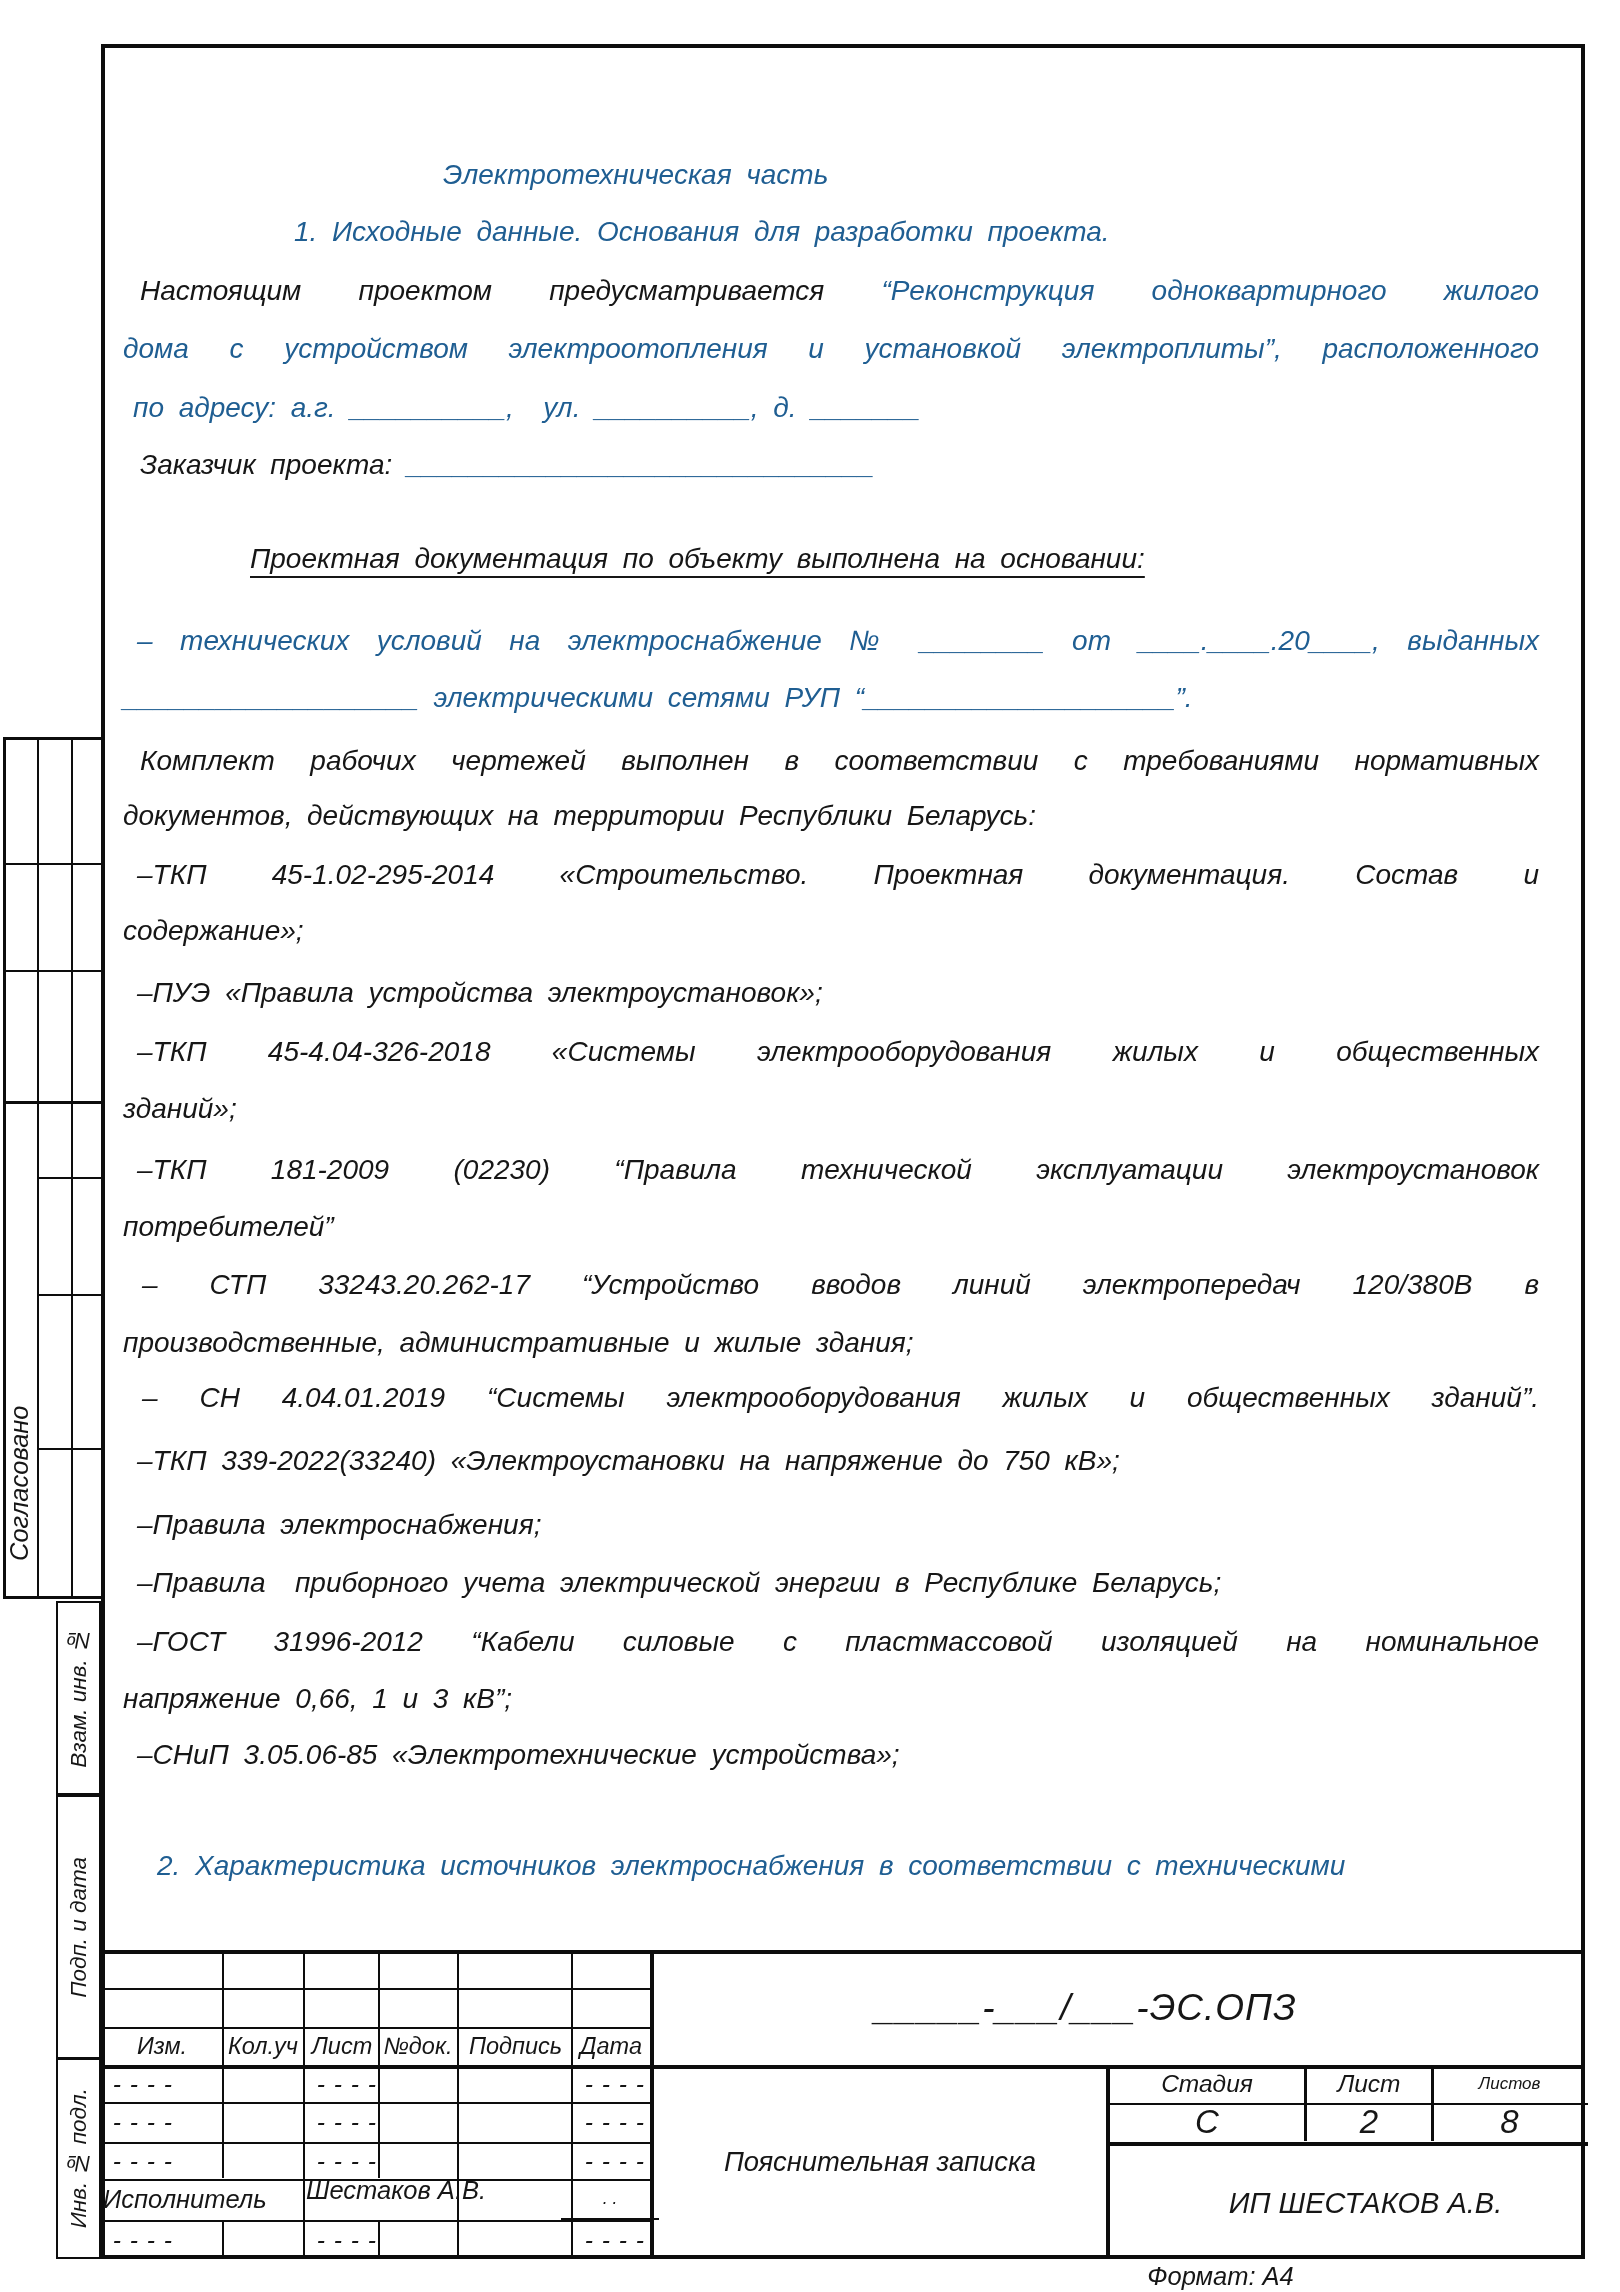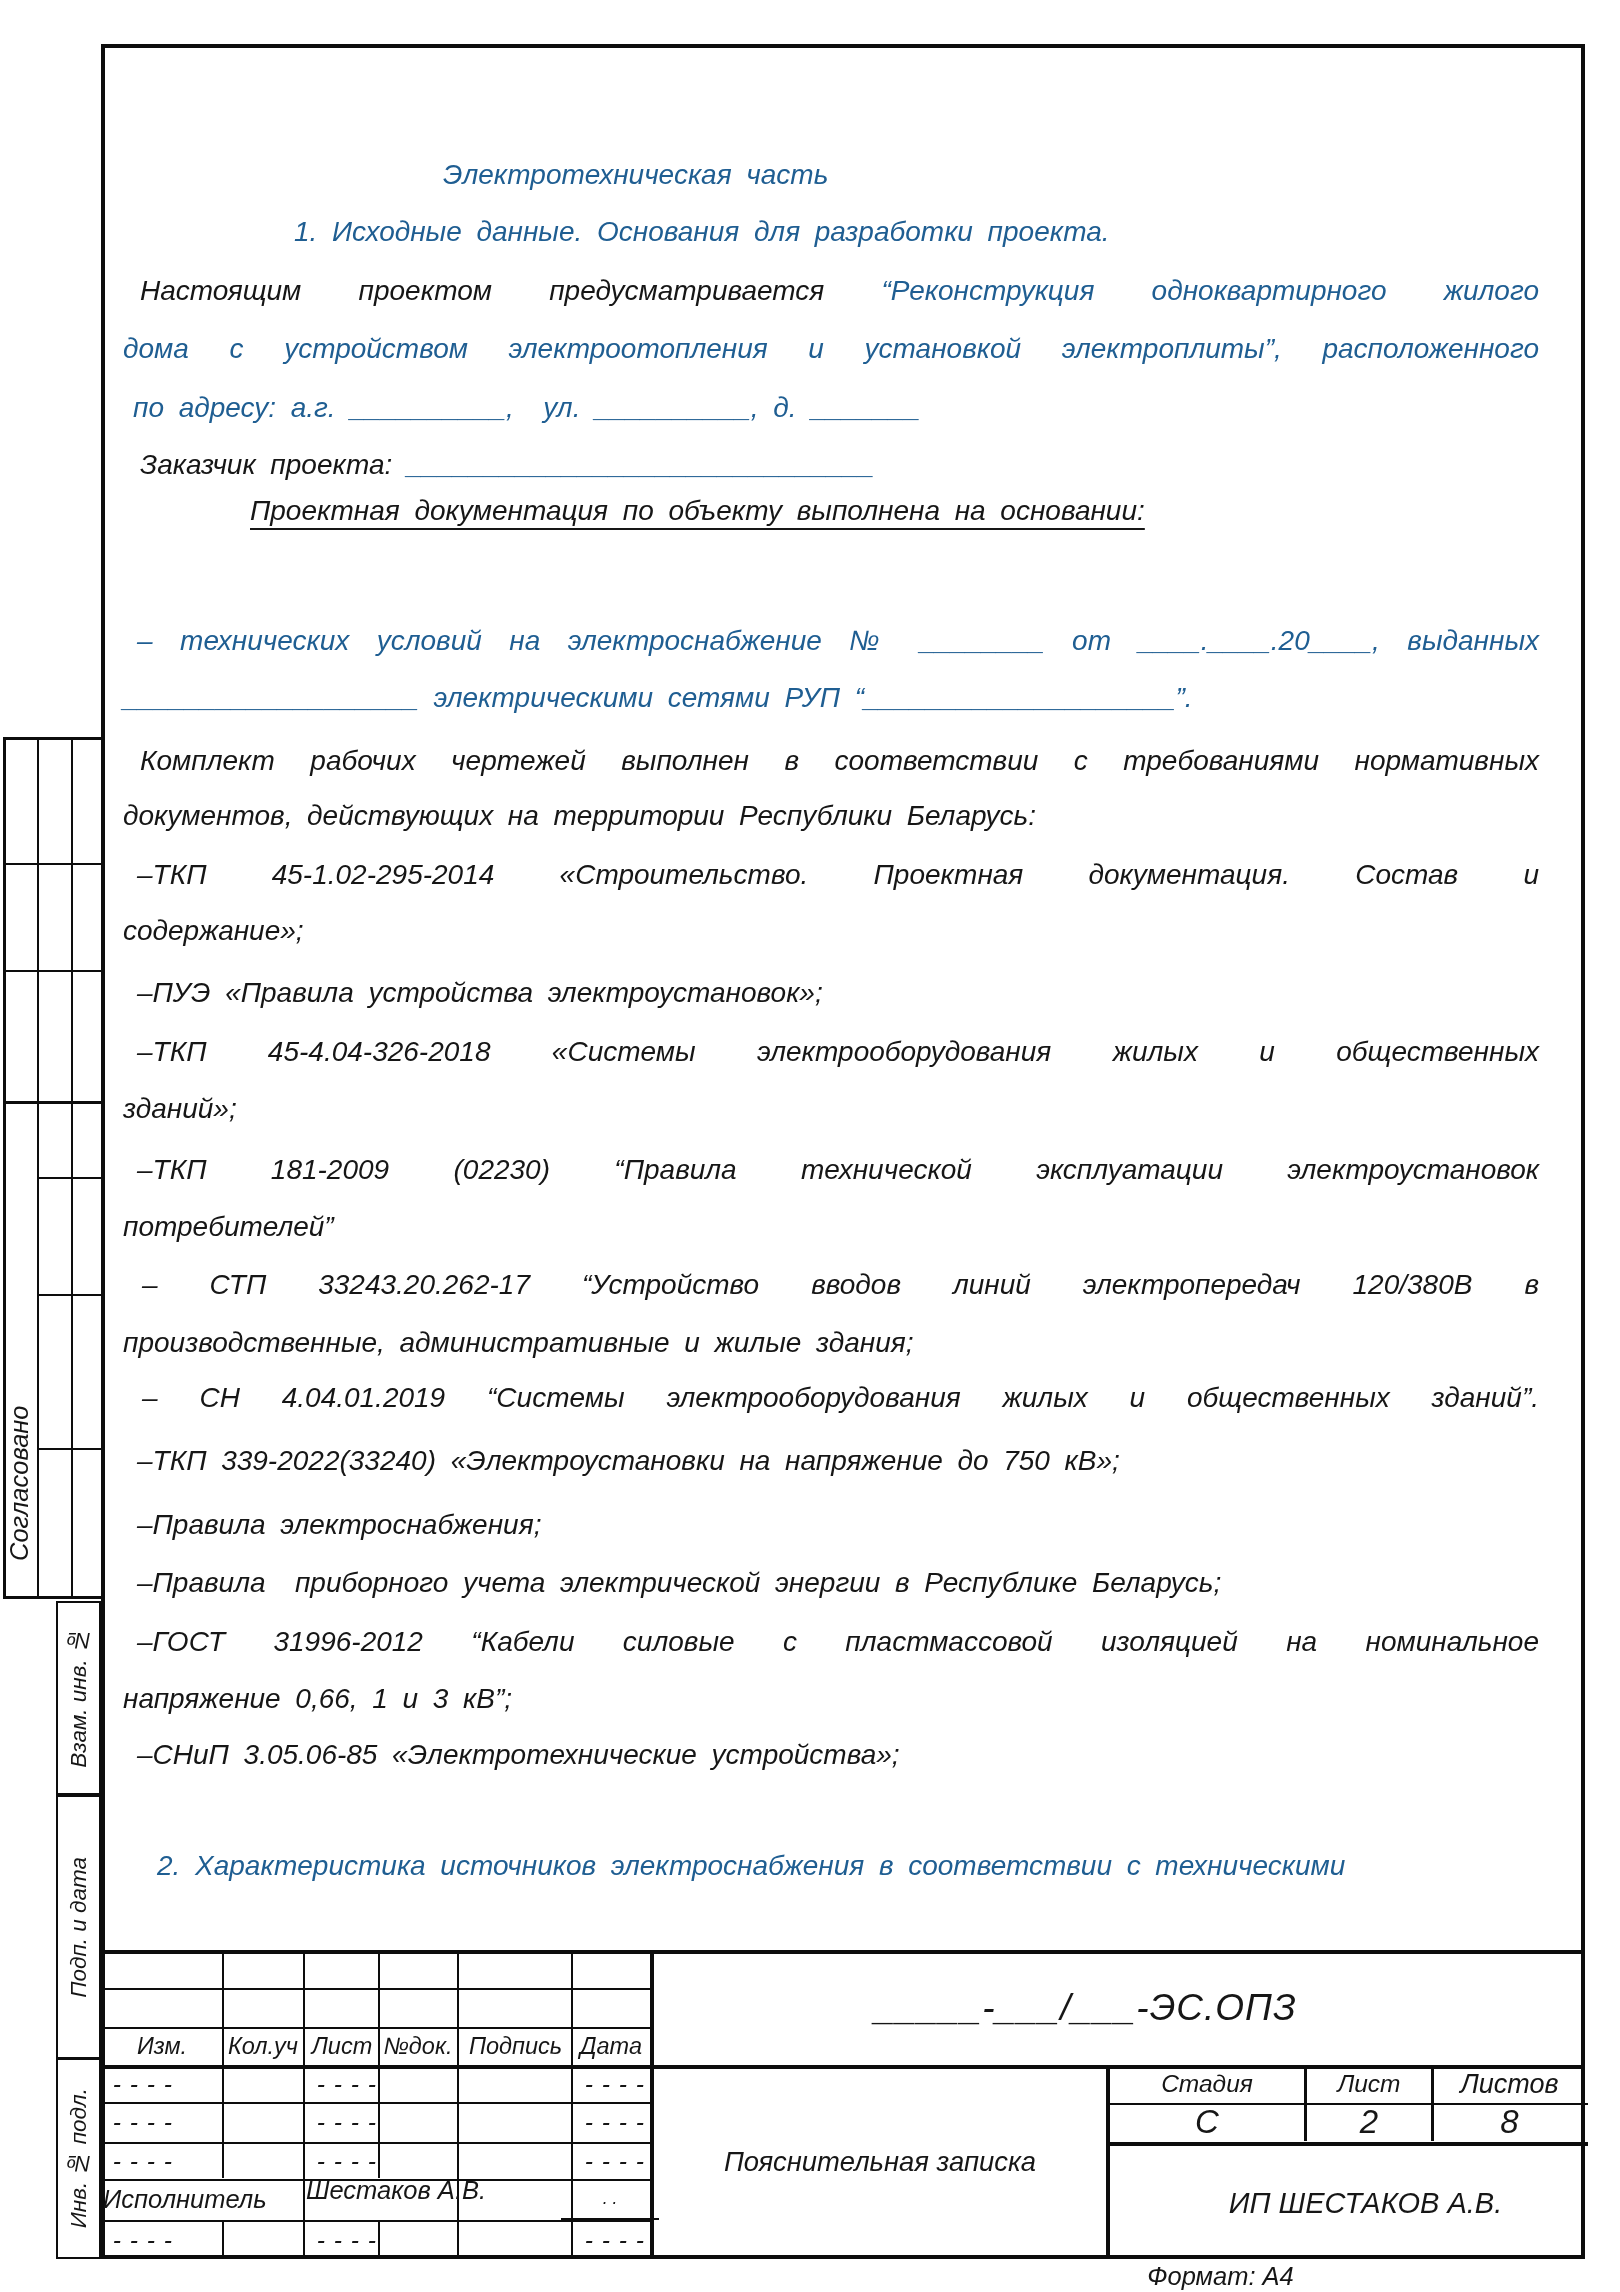--- a/index.html
+++ b/index.html
@@ -58,21 +58,21 @@
     <span class="vtext">Инв. № подл.</span>
   </div>
 
   <div style="position:absolute;inset:0;">
       <div class="content-line" style="top: 155px; left: 443px;"><span class="blue">Электротехническая часть</span></div>
       <div class="content-line" style="top: 212px; left: 294px;"><span class="blue">1. Исходные данные. Основания для разработки проекта.</span></div>
       <div class="content-line justify" style="top: 271px; left: 140px; width: 1399px;"><span class="black">Настоящим проектом предусматривается </span><span class="blue">“Реконструкция одноквартирного жилого</span></div>
       <div class="content-line justify" style="top: 329px; left: 123px; width: 1416px;"><span class="blue">дома с устройством электроотопления и установкой электроплиты”, расположенного</span></div>
       <div class="content-line" style="top: 388px; left: 123px; margin-left: 10px;"><span class="blue">по адресу: а.г. __________,  ул. __________, д. _______</span></div>
       <div class="content-line" style="top: 445px; left: 140px;"><span class="black">Заказчик проекта: </span><span class="blue">______________________________</span></div>
-      <div class="content-line u" style="top: 491px; left: 250px;"><span class="black">Проектная документация по объекту выполнена на основании:</span></div>
+      <div class="content-line u" style="top: 539px; left: 250px;"><span class="black">Проектная документация по объекту выполнена на основании:</span></div>
       <div class="content-line justify" style="top: 621px; left: 137px; width: 1402px;"><span class="blue">– технических условий на электроснабжение № ________ от ____.____.20____, выданных</span></div>
       <div class="content-line" style="top: 678px; left: 123px;"><span class="blue">___________________ электрическими сетями РУП “____________________”.</span></div>
       <div class="content-line justify" style="top: 741px; left: 140px; width: 1399px;"><span class="black">Комплект рабочих чертежей выполнен в соответствии с требованиями нормативных</span></div>
       <div class="content-line" style="top: 796px; left: 123px;"><span class="black">документов, действующих на территории Республики Беларусь:</span></div>
       <div class="content-line justify" style="top: 855px; left: 137px; width: 1402px;"><span class="black">–ТКП 45-1.02-295-2014 «Строительство. Проектная документация. Состав и</span></div>
       <div class="content-line" style="top: 911px; left: 123px;"><span class="black">содержание»;</span></div>
       <div class="content-line" style="top: 973px; left: 137px;"><span class="black">–ПУЭ «Правила устройства электроустановок»;</span></div>
       <div class="content-line justify" style="top: 1032px; left: 137px; width: 1402px;"><span class="black">–ТКП 45-4.04-326-2018 «Системы электрооборудования жилых и общественных</span></div>
       <div class="content-line" style="top: 1089px; left: 123px;"><span class="black">зданий»;</span></div>
       <div class="content-line justify" style="top: 1150px; left: 137px; width: 1402px;"><span class="black">–ТКП 181-2009 (02230) “Правила технической эксплуатации электроустановок</span></div>
@@ -138,21 +138,21 @@
   <div class="cell dash" style="left:101px;top:2220px;width:122px;height:39px">- - - -</div>
   <div class="cell dash" style="left:305px;top:2220px;width:98px;height:39px">- - - -</div>
   <div class="cell dash" style="left:573px;top:2220px;width:76px;height:39px">- - - -</div>
 
   <div class="cell" style="left:654px;top:1950px;width:863px;height:115px;font-size:37px;letter-spacing:1px">_____-___/___-ЭС.ОПЗ</div>
 
   <div class="cell" style="left:654px;top:2065px;width:452px;height:194px;font-size:27.4px">Пояснительная записка</div>
 
   <div class="cell" style="left:1110px;top:2065px;width:194px;height:38px;font-size:24.5px">Стадия</div>
   <div class="cell" style="left:1307px;top:2065px;width:124px;height:38px;font-size:24.5px">Лист</div>
-  <div class="cell" style="left:1434px;top:2065px;width:151px;height:38px;font-size:27px">Листов</div>
+  <div class="cell" style="left:1434px;top:2065px;width:151px;height:38px;font-size:17px">Листов</div>
   <div class="cell" style="left:1110px;top:2103px;width:194px;height:38px;font-size:33px">С</div>
   <div class="cell" style="left:1307px;top:2103px;width:124px;height:38px;font-size:33px">2</div>
   <div class="cell" style="left:1434px;top:2103px;width:151px;height:38px;font-size:33px">8</div>
 
   <div class="cell" style="left:1110px;top:2146px;width:511px;height:114px;font-size:29px">ИП ШЕСТАКОВ А.В.</div>
 
   <div class="cell" style="left:1039px;top:2262px;width:363px;height:29px;font-size:25.5px">Формат: А4</div>
 </div>
 
 

